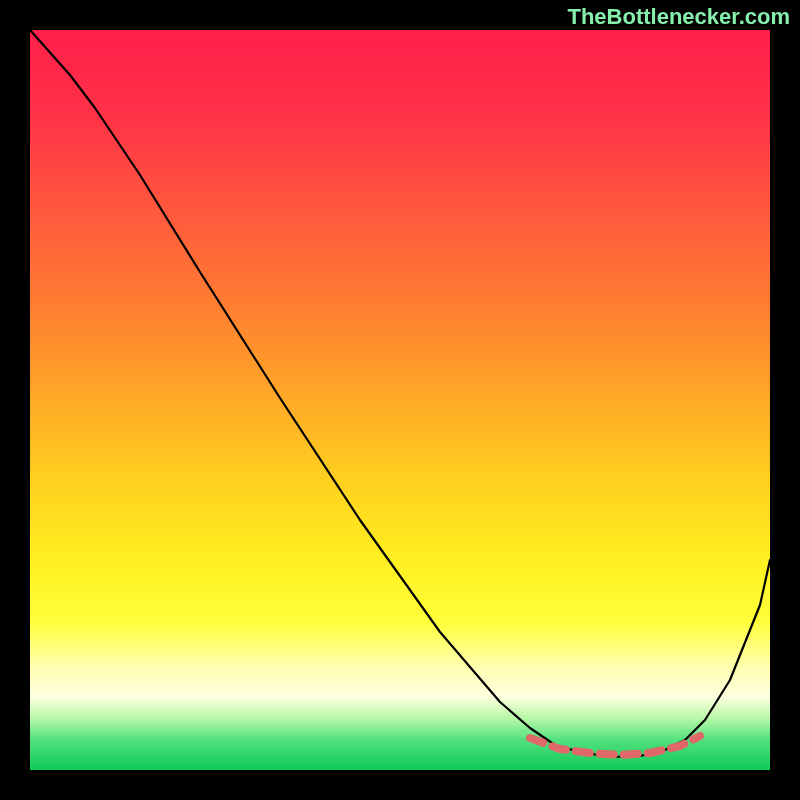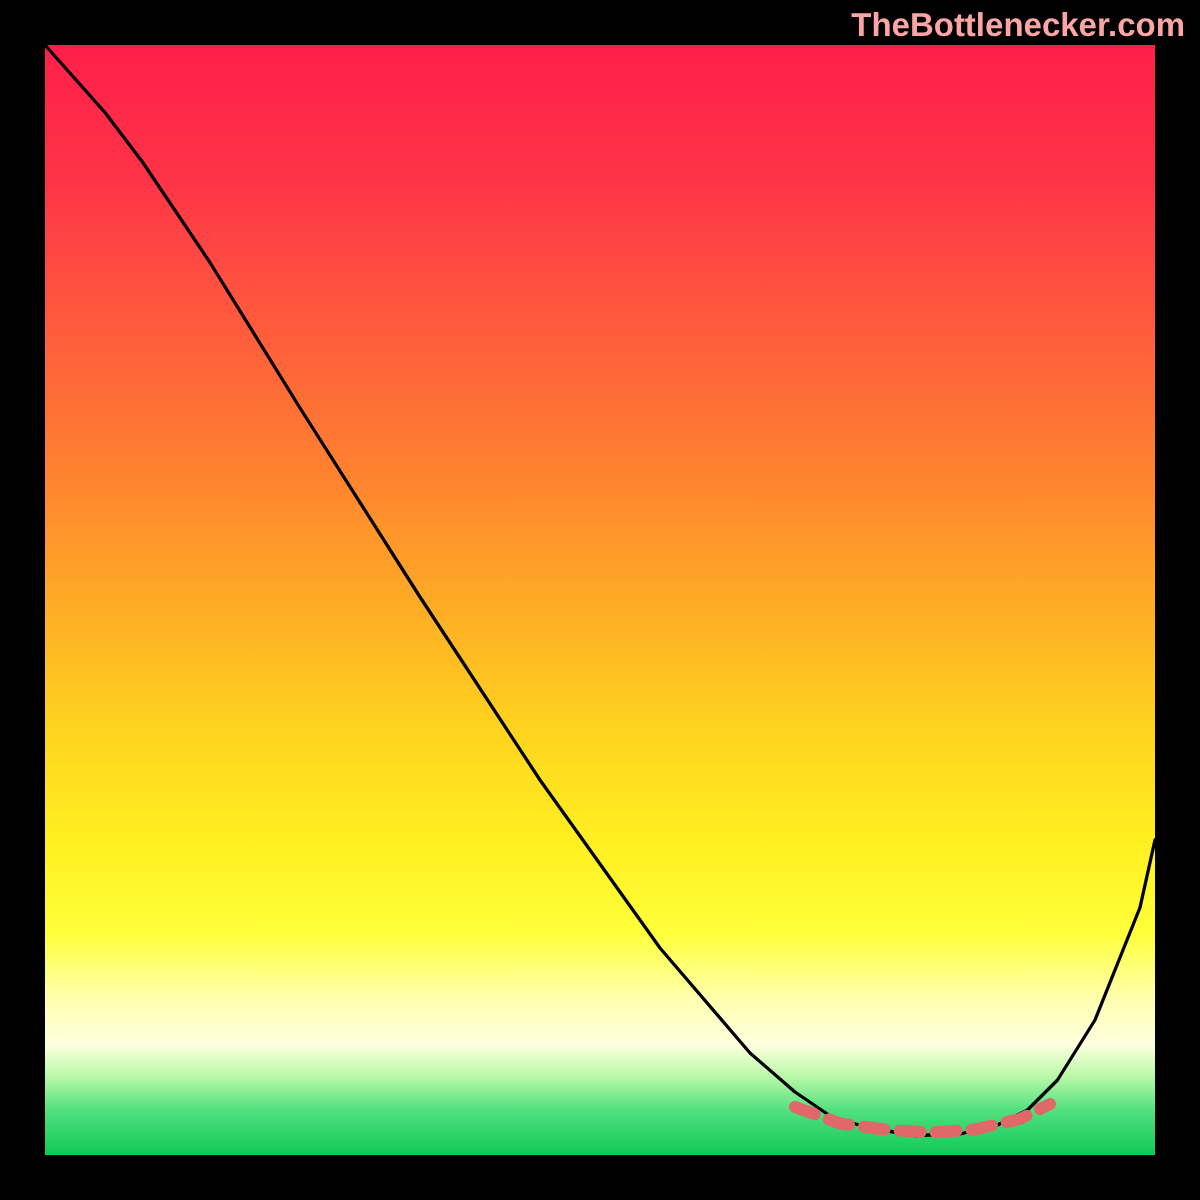--- a/index.html
+++ b/index.html
@@ -15,21 +15,21 @@
     width: 800px;
     height: 800px;
   }
   .watermark {
     position: absolute;
     top: 4px;
     right: 10px;
     font-family: Arial, Helvetica, sans-serif;
     font-size: 22px;
     font-weight: bold;
-    color: #fca5a5;
+    color: #86efac;
     z-index: 10;
   }
   svg {
     position: absolute;
     top: 0;
     left: 0;
   }
 </style>
 </head>
 <body>

